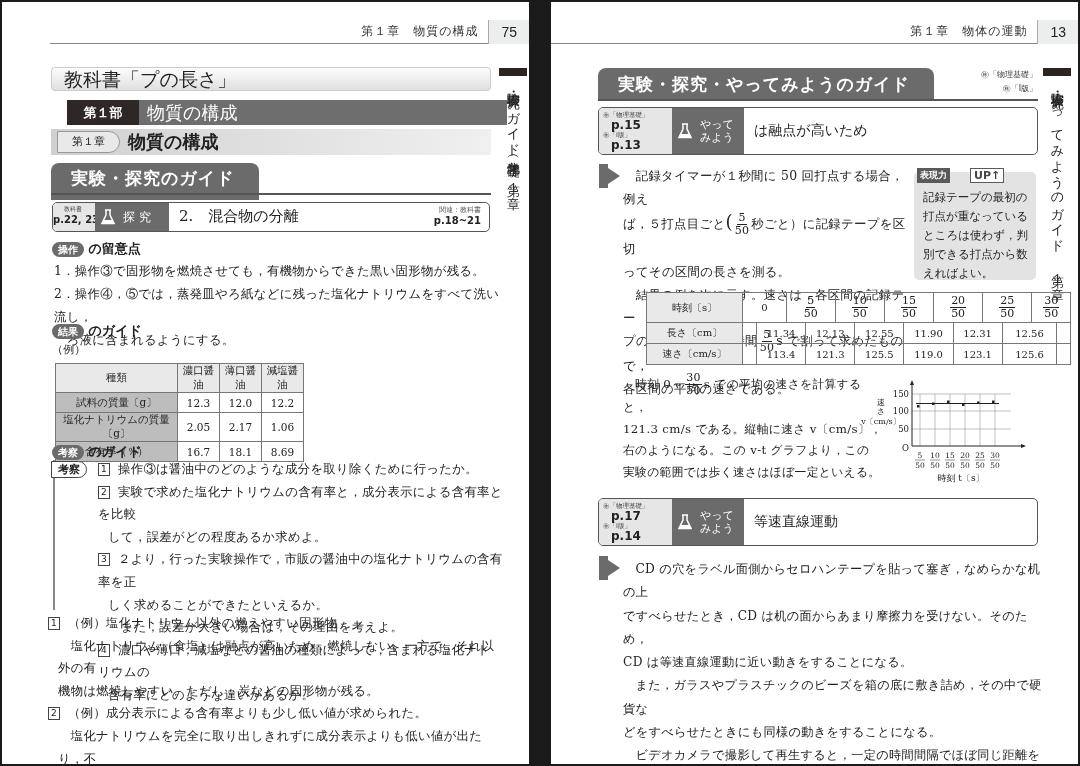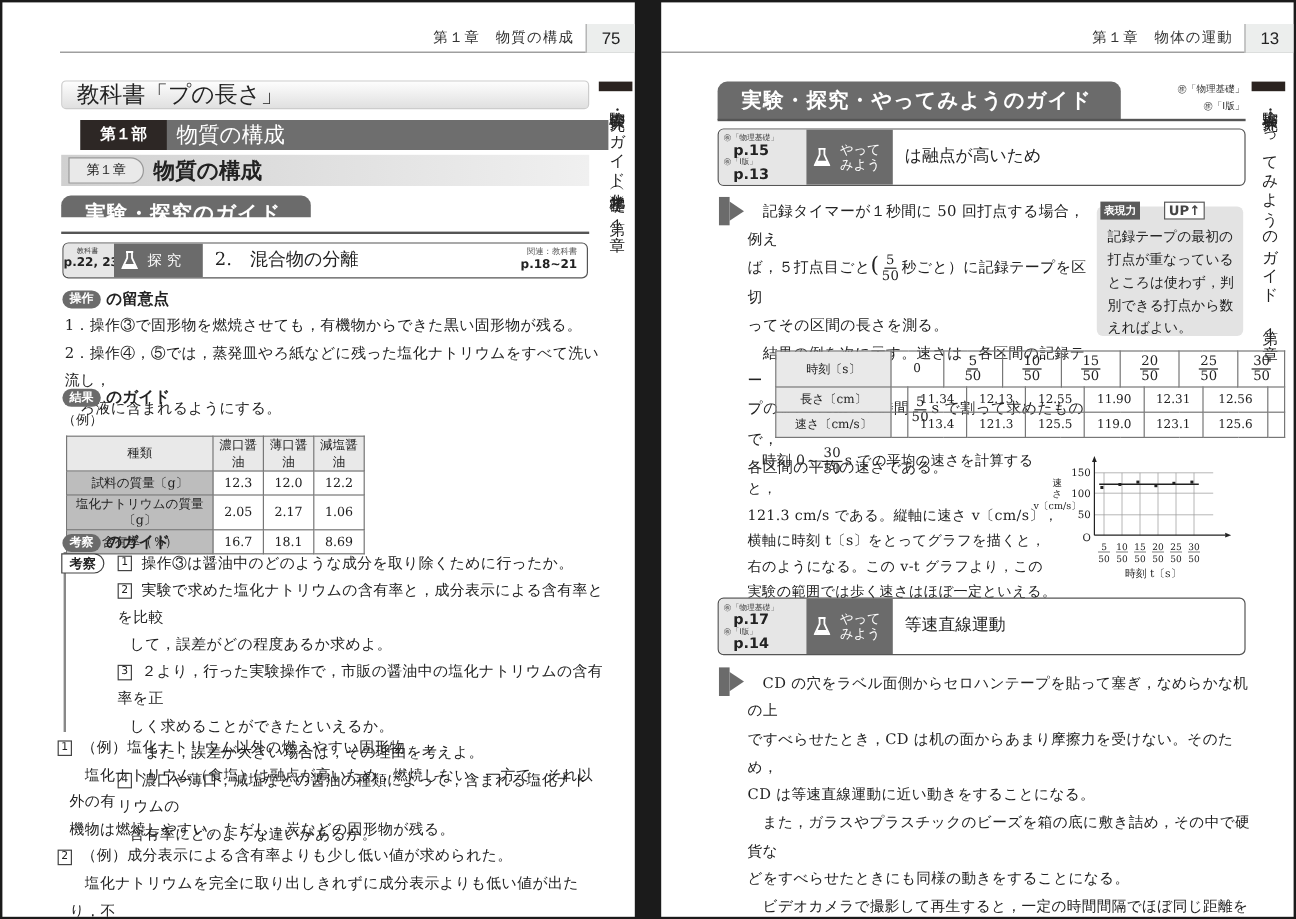--- a/index.html
+++ b/index.html
@@ -20,21 +20,21 @@
   .sidetab .vchap { writing-mode: vertical-rl; font-family: "DejaVu Sans", sans-serif; font-size: 13px; color: #222; margin: 18px auto 0; }
 
   
   .textbook-bar { position: absolute; left: 49px; top: 65px; width: 440px; height: 24px; background: linear-gradient(#fdfdfd, #e0e0e0); border-radius: 4px; border: 1px solid #ccc; font-size: 19px; padding-left: 12px; line-height: 22px; }
   .part-bar { position: absolute; left: 65px; top: 98px; width: 440px; height: 25px; background: #6e6e6e; display: flex; }
   .part-bar .lbl { background: #2d2725; color: #fff; font-family: "DejaVu Sans", sans-serif; font-size: 13px; font-weight: bold; width: 72px; text-align: center; line-height: 25px; }
   .part-bar .ttl { color: #fff; font-size: 18px; padding-left: 8px; line-height: 25px; }
   .chap-bar { position: absolute; left: 49px; top: 127px; width: 440px; height: 26px; background: linear-gradient(90deg, #d0d0d0, #f0f0f0); display: flex; align-items: center; }
   .chap-bar .lbl { background: #e9e9e9; border: 1px solid #999; border-radius: 0 14px 14px 0; font-family: "DejaVu Sans", sans-serif; font-size: 11px; height: 22px; line-height: 20px; padding: 0 14px; margin-left: 6px; }
   .chap-bar .ttl { font-size: 18px; padding-left: 8px; font-weight: bold; }
-  .guide-tab { position: absolute; left: 49px; top: 161px; width: 208px; height: 18px; background: #6b6b6b; border-radius: 8px 8px 0 0; color: #fff; font-family: "DejaVu Sans", sans-serif; font-weight: bold; font-size: 17px; padding-left: 20px; line-height: 31px; letter-spacing: 1px; }
+  .guide-tab { position: absolute; left: 49px; top: 161px; width: 208px; height: 37px; background: #6b6b6b; border-radius: 8px 8px 0 0; color: #fff; font-family: "DejaVu Sans", sans-serif; font-weight: bold; font-size: 17px; padding-left: 20px; line-height: 31px; letter-spacing: 1px; }
   .guide-line { position: absolute; left: 49px; top: 191px; width: 440px; height: 2px; background: #555; }
 
   .exp-header { position: absolute; left: 50px; top: 200px; width: 438px; height: 30px; border: 1.5px solid #555; border-radius: 5px; display: flex; overflow: hidden; }
   .exp-header .ref { background: #e6e6e6; width: 42px; font-family: "DejaVu Sans", sans-serif; text-align: right; padding-right: 2px; }
   .exp-header .ref .small { font-size: 6px; color: #444; display: block; text-align: center; margin-top: 2px; }
   .exp-header .ref .pg { font-size: 10px; font-weight: bold; display: block; white-space: nowrap; }
   .exp-header .kind { background: #6b6b6b; color: #fff; width: 74px; display: flex; align-items: center; padding-left: 6px; font-family: "DejaVu Sans", sans-serif; font-size: 12px; letter-spacing: 4px; }
   .flask { width: 14px; height: 16px; margin-right: 8px; }
   .exp-header .title { flex: 1; font-size: 15px; padding-left: 10px; line-height: 27px; }
   .exp-header .rel { font-family: "DejaVu Sans", sans-serif; text-align: right; padding-right: 8px; padding-top: 2px; }
@@ -328,21 +328,20 @@
     </tr>
   </tbody>
     </table>
 
   <div class="body" style="left:72px;top:370px;width:260px;line-height:21.5px;font-size:11.8px;">
     <div><span>　時刻 0～</span><span class="frac">
           <span class="n">30</span>
           <span>50</span>
         </span><span>s での平均の速さを計算すると，</span></div>
     <div>121.3 cm/s である。縦軸に速さ v〔cm/s〕，</div>
-    <div>横軸に時刻 t〔s〕をとってグラフを描くと，</div>
     <div>右のようになる。この v-t グラフより，この</div>
     <div>実験の範囲では歩く速さはほぼ一定といえる。</div>
   </div>
 
   <svg class="chart" viewBox="0 0 170 110" font-family="DejaVu Serif, serif">
     <g stroke="#999" stroke-width="0.6">
       <line x1="59" y1="15" x2="59" y2="67"></line>
         <line x1="74" y1="15" x2="74" y2="67"></line>
       <line x1="89" y1="15" x2="89" y2="67"></line>
         <line x1="104" y1="15" x2="104" y2="67"></line>

